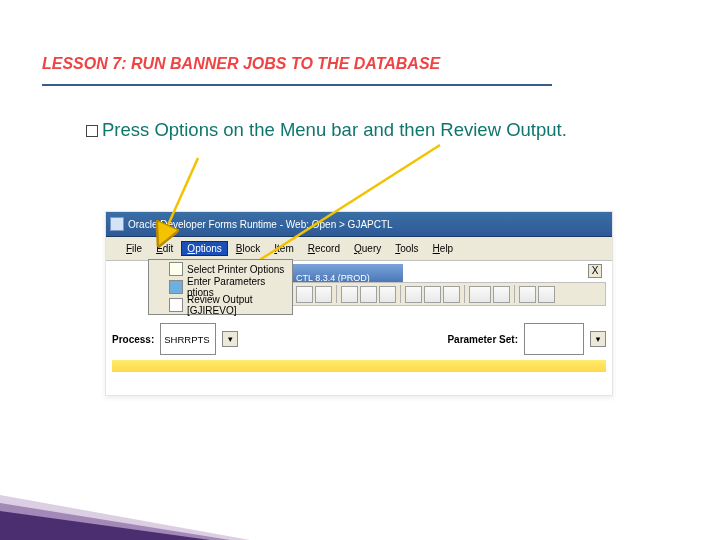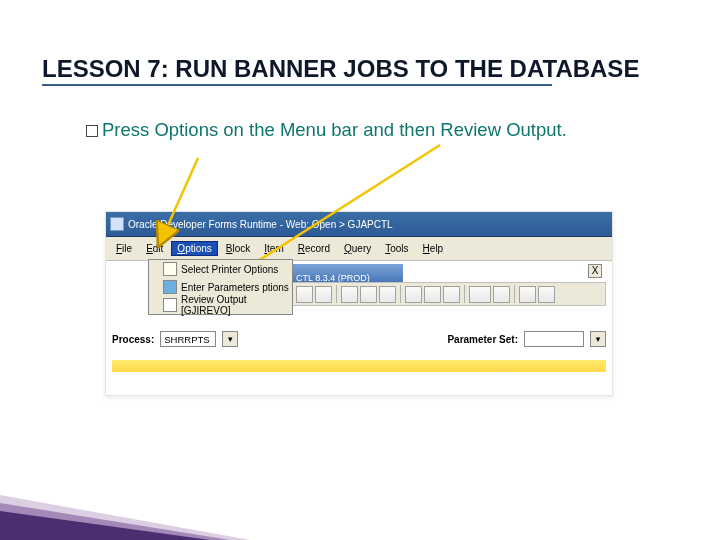--- a/index.html
+++ b/index.html
@@ -1,52 +1,52 @@
 <!DOCTYPE html>
 <html><head>
 <meta charset="utf-8">
 <style>
   * { box-sizing: border-box; margin: 0; padding: 0; }
   html, body { width: 720px; height: 540px; font-family: Arial, sans-serif; background: #fff; }
   .slide { position: relative; width: 720px; height: 540px; }
-  .title { position: absolute; left: 42px; top: 55px; font-size: 24px; font-weight: bold; color: #0f172a; }
+  .title { position: absolute; left: 42px; top: 55px; font-size: 16px; font-weight: bold; color: #ef4444; font-style: italic; }
   .title-underline { position: absolute; left: 42px; top: 84px; width: 510px; height: 2px; background: #385d8a; }
   .body-text { position: absolute; left: 86px; top: 118px; width: 560px; font-size: 18.5px; color: #0f766e; line-height: 1.3; }
   .bullet { display: inline-block; width: 12px; height: 12px; border: 1px solid #444; margin-right: 4px; vertical-align: -1px; }
 
   
   .shot { position: absolute; left: 105px; top: 211px; width: 508px; height: 185px; background: #fff; border: 1px solid #e5e5e5; box-shadow: 0 2px 5px rgba(0,0,0,.08); }
   .titlebar { height: 25px; background: linear-gradient(#3a6ea5,#2e5a97); color: #fff; font-size: 10px; display: flex; align-items: center; padding-left: 4px; gap: 4px; border-bottom: 1px solid #1a3a66; }
   .wicon { width: 14px; height: 14px; background: #d4e3f7; border: 1px solid #7a99c7; }
-  .menubar { height: 24px; background: #ece9d8; display: flex; align-items: center; font-size: 10px; gap: 2px; padding-left: 4px; border-bottom: 1px solid #c0c0c0; position: relative; }
+  .menubar { height: 24px; background: #ece9d8; display: flex; align-items: center; font-size: 10px; gap: 2px; padding-left: 14px; border-bottom: 1px solid #c0c0c0; position: relative; }
   .mitem { padding: 2px 6px; cursor: default; }
   .mitem .ul { text-decoration: underline; }
   .mitem.sel { background: #1a4fb8; color: #fff; border: 1px solid #0a2a7a; padding: 1px 5px; }
 
   
   .dd { position: absolute; left: 42px; top: 47px; width: 145px; background: #ece9d8; border: 1px solid #888; z-index: 5; font-size: 10px; }
-  .dd-row { display: flex; align-items: center; height: 18px; padding-left: 14px; gap: 4px; }
+  .dd-row { display: flex; align-items: center; height: 18px; padding-left: 2px; gap: 4px; margin-left: 18px; }
   .dd-ico { width: 14px; height: 14px; border: 1px solid #888; background: #ffe; flex-shrink: 0; }
   .dd-ico.blue { background: #6db0e0; }
   .dd-ico.doc { background: #fff; }
 
   
   .innerbar { position: absolute; left: 187px; top: 52px; width: 110px; height: 16px; background: linear-gradient(#7aa3d8,#4a78b8); color: #fff; font-size: 9px; padding: 9px 3px; }
   .closebtn { position: absolute; right: 10px; top: 52px; width: 14px; height: 14px; background: #ece9d8; border: 1px solid #888; font-size: 10px; line-height: 12px; text-align: center; }
 
   
   .tbar { position: absolute; left: 186px; top: 70px; right: 6px; height: 24px; background: #ece9d8; border: 1px solid #c0c0c0; display: flex; align-items: center; gap: 2px; padding: 0 3px; }
   .ticon { width: 17px; height: 17px; border: 1px solid #a0a0a0; background: linear-gradient(#fafafa,#e8e8e8); }
   .sep { width: 1px; height: 18px; background: #b0b0b0; margin: 0 2px; }
   .wide { width: 22px; }
 
   
   .prow { position: absolute; left: 6px; right: 6px; top: 116px; height: 22px; display: flex; align-items: center; font-size: 10px; gap: 6px; }
   .lbl { font-weight: bold; text-align: right; }
-  .fld { height: 16px; border: 1px solid #888; background: #fff; display: inline-flex; align-items: center; padding: 0 3px; font-size: 9.5px; }
+  .fld { height: 32px; border: 1px solid #888; background: #fff; display: inline-flex; align-items: center; padding: 0 3px; font-size: 9.5px; }
   .combo { width: 16px; height: 16px; border: 1px solid #888; background: #ece9d8; display: inline-flex; align-items: center; justify-content: center; font-size: 9px; }
   .yellowbar { position: absolute; left: 6px; right: 6px; top: 148px; height: 12px; background: linear-gradient(#ffeb6d,#ffd84d); }
 
   
   .arrow-svg { position: absolute; left: 0; top: 0; width: 720px; height: 540px; pointer-events: none; }
 
   
   .wedge { position: absolute; left: 0; bottom: 0; width: 250px; height: 55px; }
 </style>
 </head>

